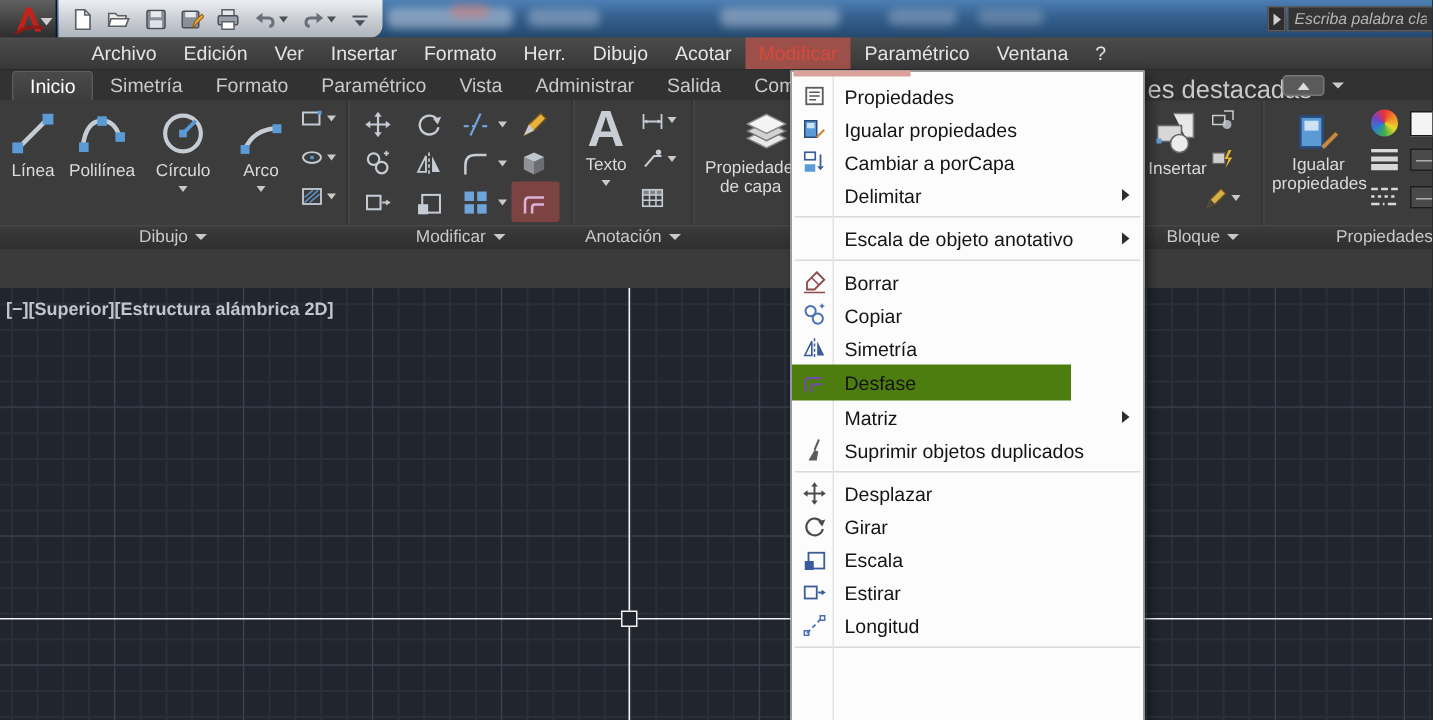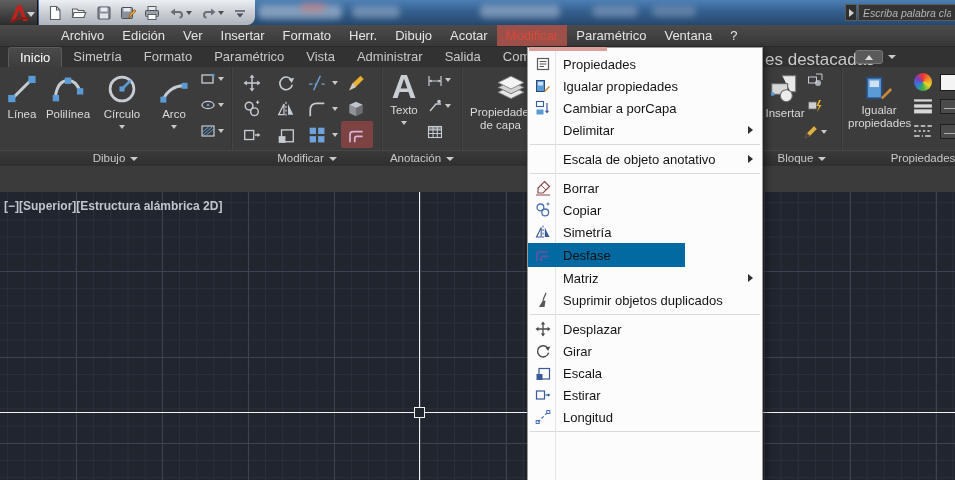--- a/index.html
+++ b/index.html
@@ -103,21 +103,21 @@
 
   
   .menu{position:absolute;left:527px;top:47px;width:236px;height:434px;background:#fcfcfc;
     border:1px solid #9b9b9b;box-shadow:3px 3px 7px rgba(0,0,0,.45);z-index:50;padding-top:5px;}
   .menu::before{content:"";position:absolute;left:27px;top:0;bottom:0;width:1px;background:#e4e4e4;}
   .menu-strip{position:absolute;left:529px;top:47px;width:78px;height:4px;background:#dba09a;z-index:60;}
   .mrow{height:22px;display:flex;align-items:center;font-size:13px;color:#141414;
     position:relative;padding-left:6px;cursor:pointer;}
   .mrow .mic{width:18px;height:16px;margin-right:11px;display:flex;align-items:center;
     justify-content:center;flex:0 0 18px;}
-  .mrow.hl{background:#0369a1;width:157px;height:24px;}
+  .mrow.hl{background:#4d7c0f;width:186px;height:24px;}
   .subarrow{position:absolute;right:9px;top:50%;margin-top:-4px;width:0;height:0;
     border-top:4px solid transparent;border-bottom:4px solid transparent;border-left:5px solid #2e2e2e;}
   .msep{height:1px;background:#d9d9d9;margin:3px 2px;}
 
   .ic{width:16px;height:16px;display:block;}
   .ic20{width:20px;height:18px;display:block;}
   .ic34{width:34px;height:36px;display:block;margin:2px auto 0 auto;}
   .c-slate{color:#3a5a9c;} .c-dark{color:#4a4a4a;} .c-purple{color:#6b4fa0;}
   .c-red{color:#8a4a4a;} .c-blue{color:#4a6fb5;} .c-gray{color:#5a5a5a;}
   .c-light{color:#c6ccd4;} .c-accent{color:#6fa3dc;}

